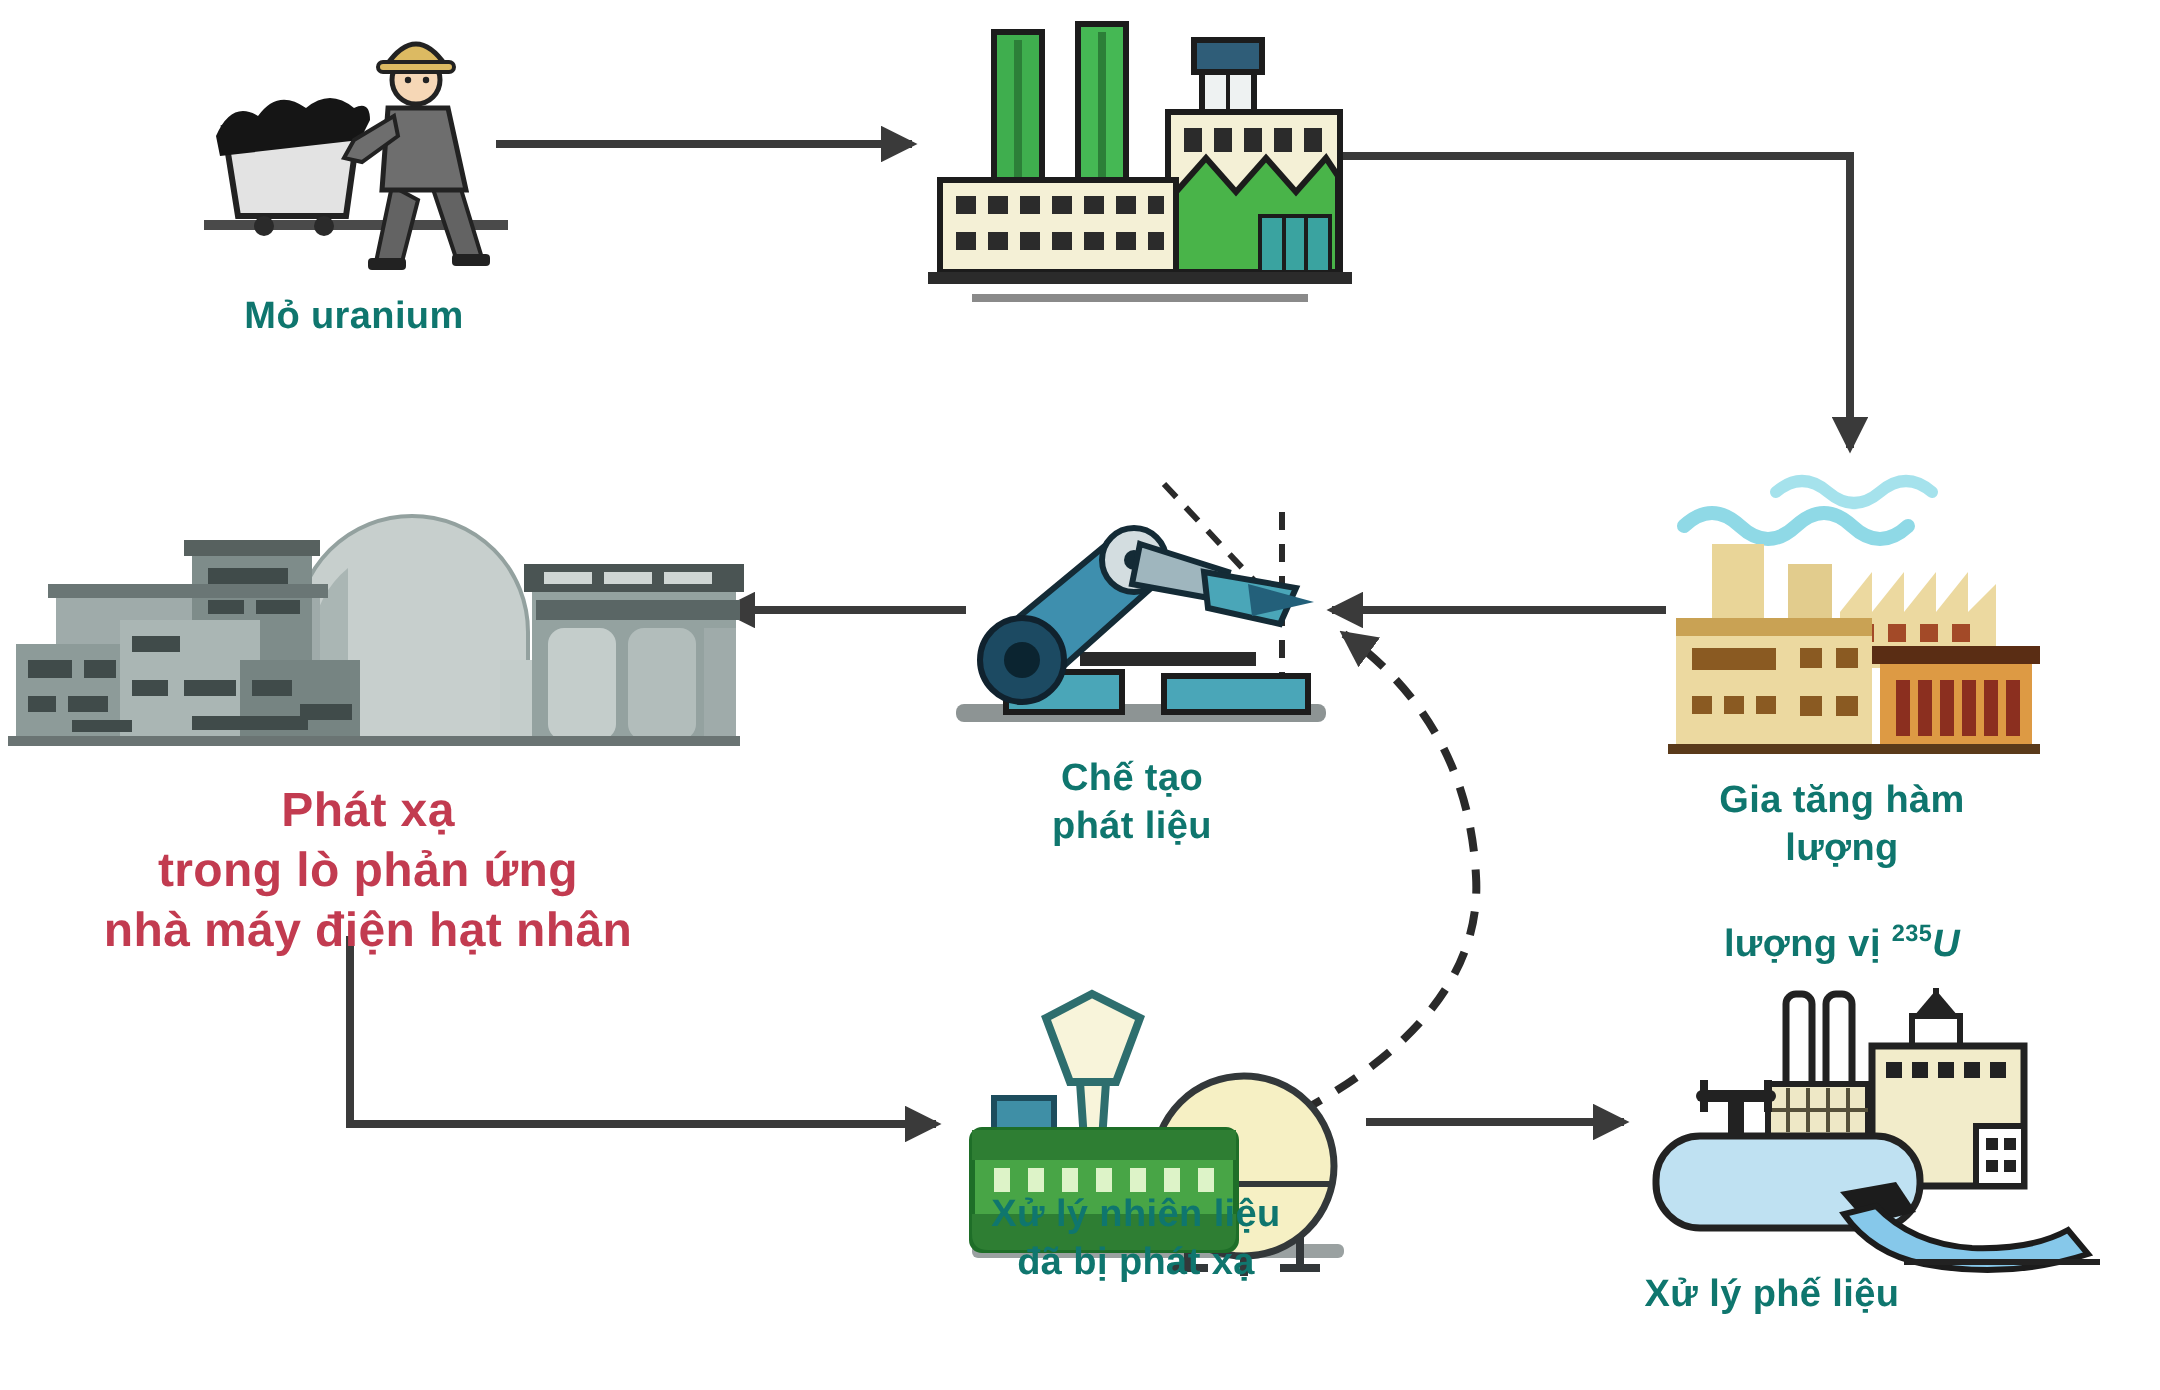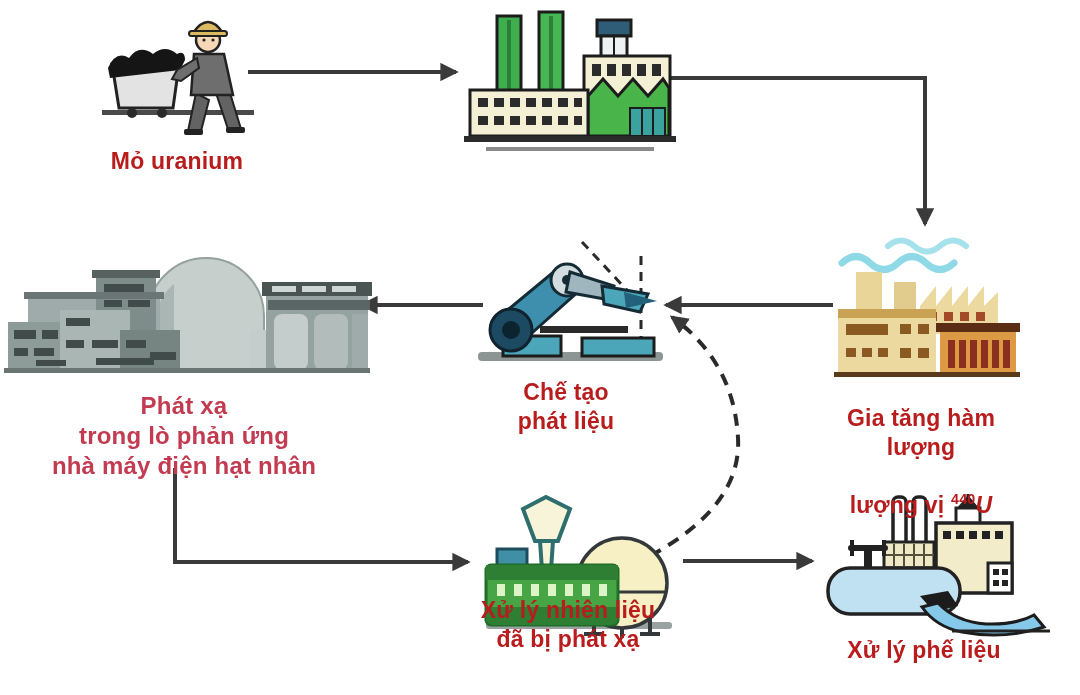--- a/index.html
+++ b/index.html
@@ -9,23 +9,23 @@
     background:#ffffff;
     overflow:hidden;
     font-family:"Liberation Sans",sans-serif;
   }
   #art{position:absolute;left:0;top:0;width:1080px;height:695px;}
   .label{
     position:absolute;
     transform:translateX(-50%);
     text-align:center;
     font-weight:700;
-    font-size:23px;
+    font-size:19px;
     line-height:1.26;
-    color:#b91c1c;
+    color:#0f766e;
     white-space:pre-line;
     letter-spacing:0.2px;
   }
   .label.red{
     color:#c23b50;
     font-size:24px;
     font-weight:700;
   }
   .label sup{font-size:0.62em;line-height:0;}
   .label .iso{font-style:italic;}
@@ -275,29 +275,29 @@
       <rect x="828" y="568" width="132" height="46" rx="22" fill="#bfe1f2" stroke="#222" stroke-width="3.5"></rect>
       <path d="M920 596 L948 591 L958 606 L934 612 Z" fill="#1c1c1c"></path>
       <path d="M938 603 Q956 622 986 624 Q1016 625 1034 615 L1044 627 Q1004 640 962 632 Q936 627 922 607 Z" fill="#86c8ea" stroke="#1c1c1c" stroke-width="3"></path>
       <line x1="952" y1="631" x2="1050" y2="631" stroke="#222" stroke-width="3"></line>
     </g>
   </svg>
 
   <div class="label" style="left:177px;top:147px;">Mỏ uranium</div>
 
 
-  <div class="label" style="left:921px;top:375px;">
+  <div class="label" style="left:921px;top:365px;">
     <span>Gia tăng hàm lượng</span><br>
-    <span>lượng vị </span><sup>440</sup><span class="iso">U</span>
+    <span>lượng vị </span><sup>235</sup><span class="iso">U</span>
   </div>
 
   <div class="label" style="left:566px;top:378px;">Chế tạo
 phát liệu</div>
 
   <div class="label red" style="left:184px;top:391px;">Phát xạ
 trong lò phản ứng
 nhà máy điện hạt nhân</div>
 
   <div class="label" style="left:568px;top:596px;">Xử lý nhiên liệu
 đã bị phát xạ</div>
 
-  <div class="label" style="left:924px;top:636px;text-align:center;">Xử lý phế liệu</div>
+  <div class="label" style="left:886px;top:636px;text-align:center;">Xử lý phế liệu</div>
 </div>
 
 </body></html>

